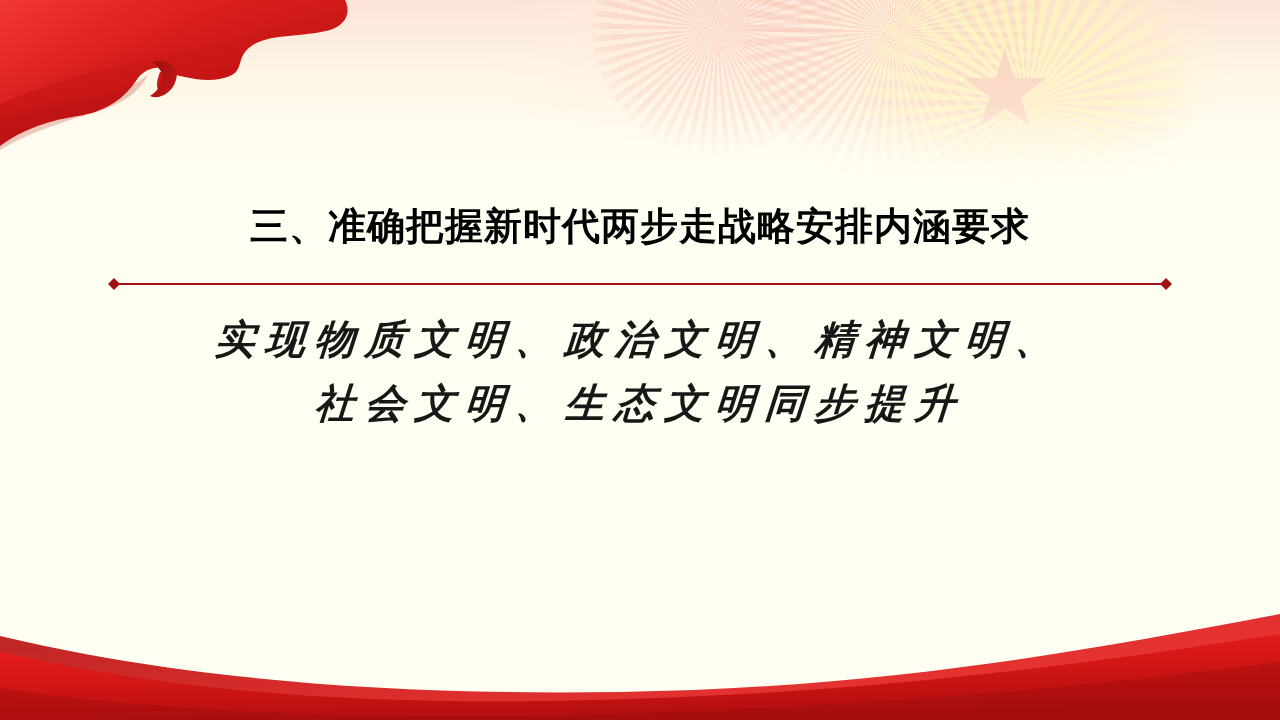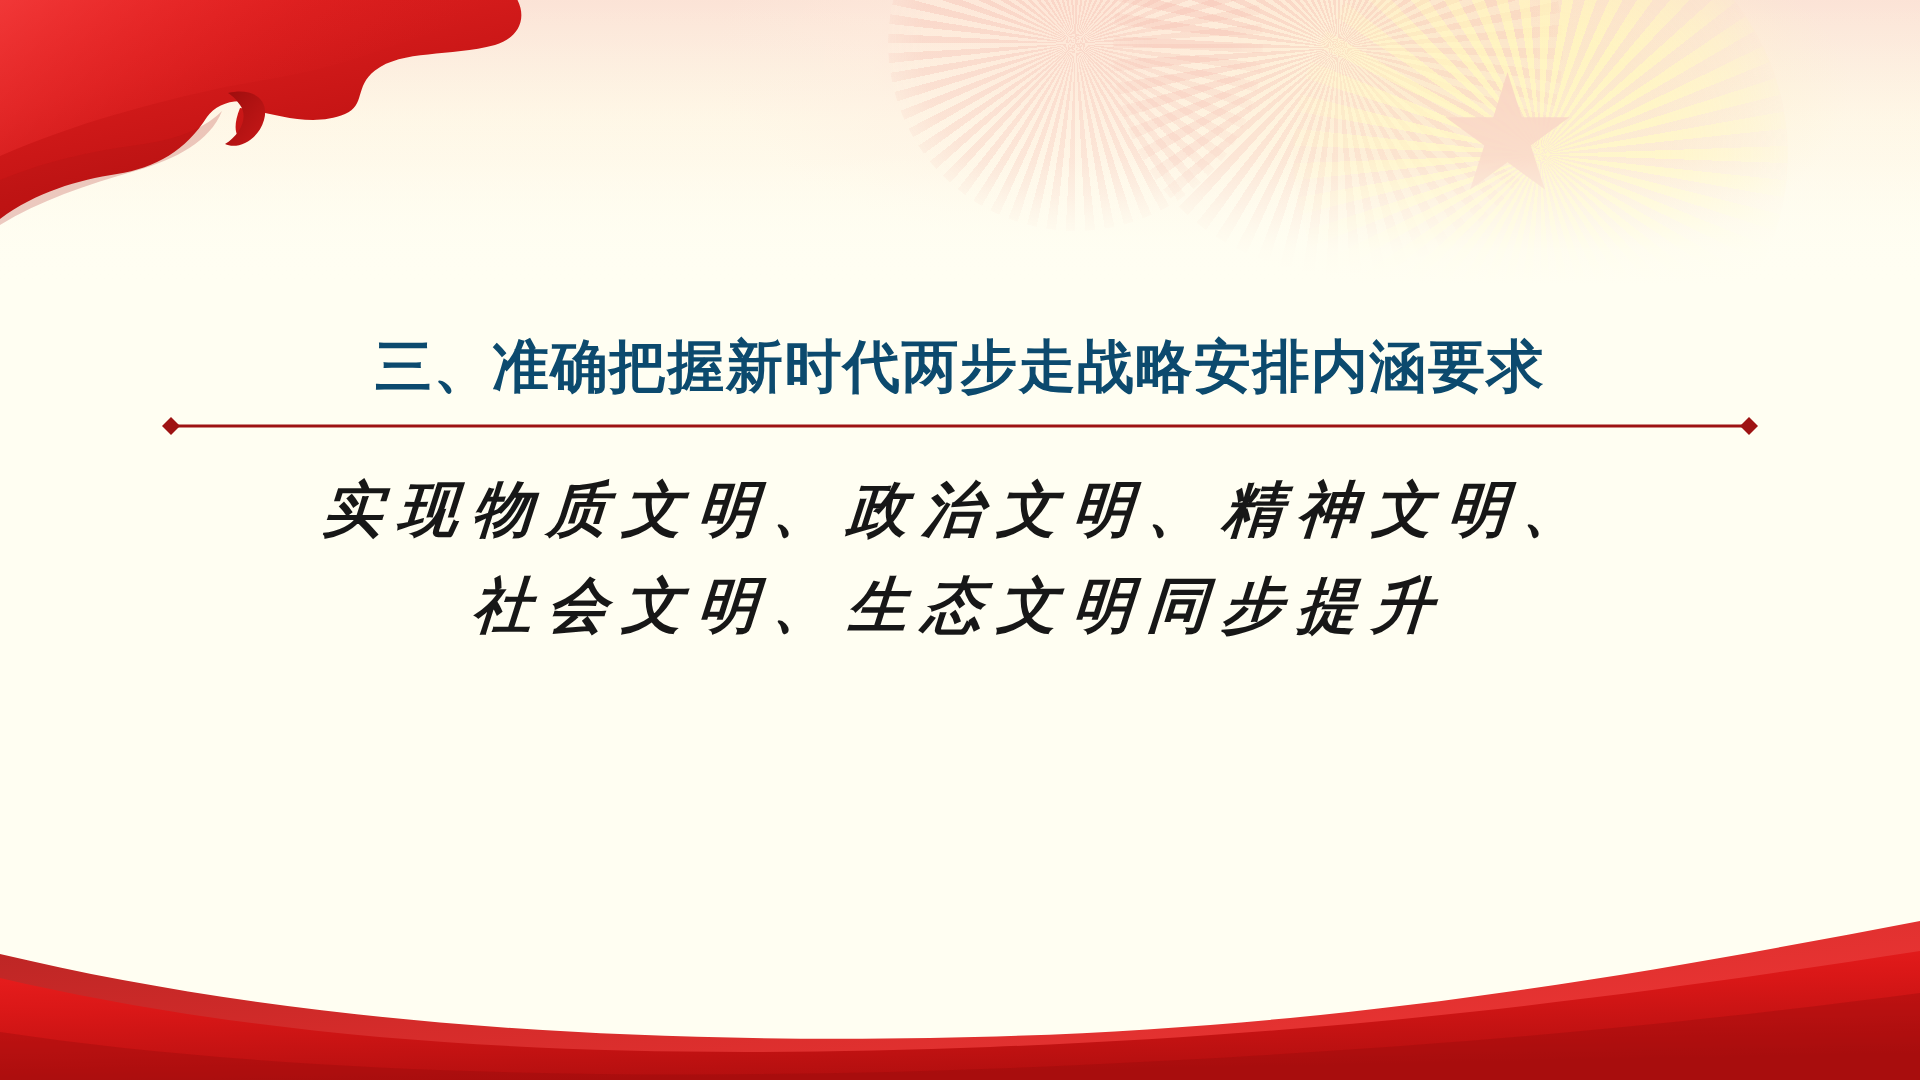--- a/index.html
+++ b/index.html
@@ -94,25 +94,24 @@
 
   
   .title {
     position: absolute;
     left: 0;
     top: 204px;
     width: 1280px;
     text-align: center;
     font-size: 38px;
     font-weight: bold;
-    color: #0c4a6e;
+    color: #000000;
     letter-spacing: 1px;
     line-height: 1.2;
     white-space: nowrap;
-    margin-top: 19px;
   }
 
   
   .divider {
     position: absolute;
     left: 108px;
     top: 277px;
     width: 1064px;
     height: 14px;
   }

